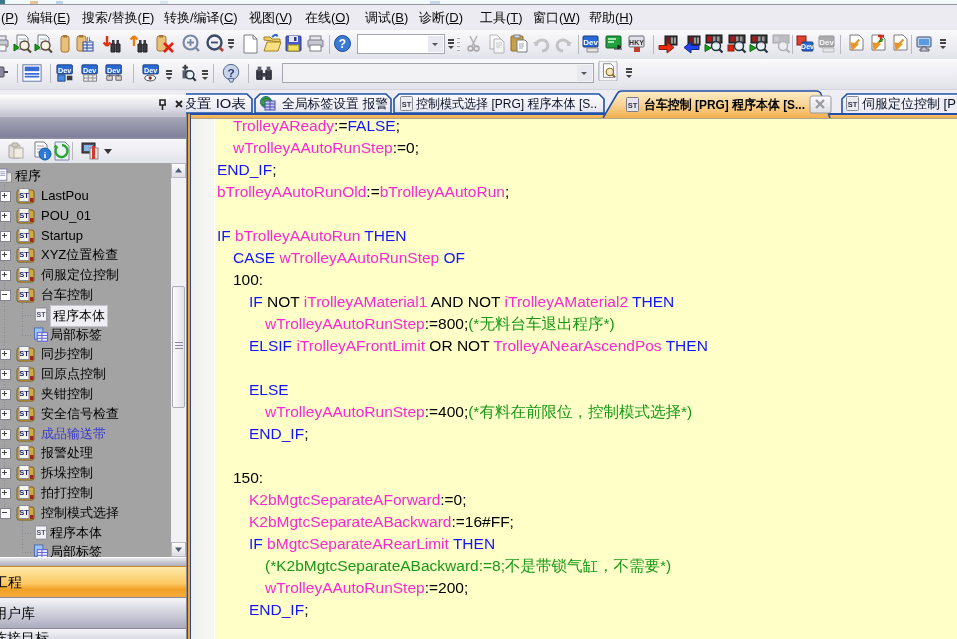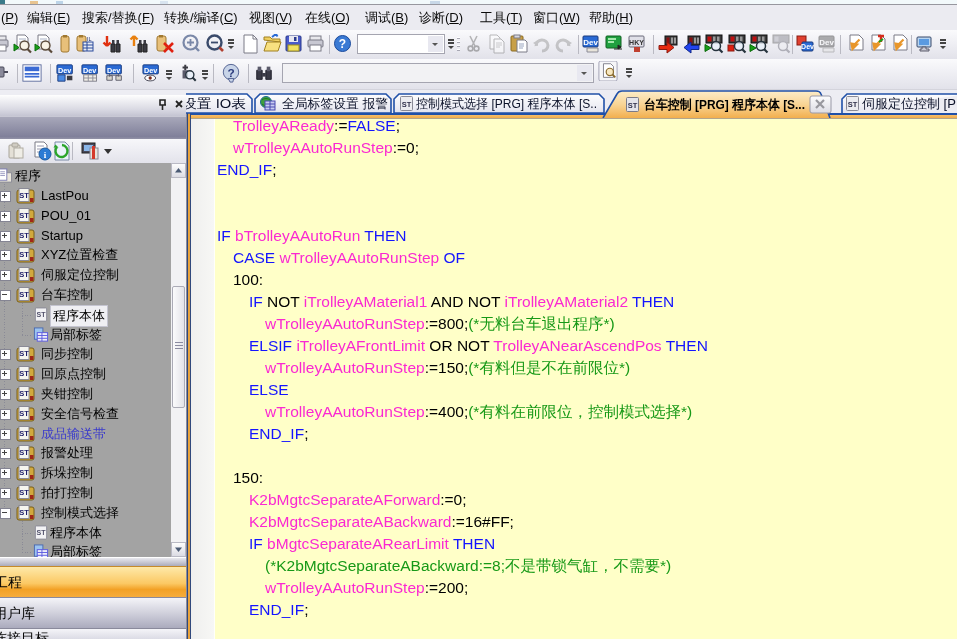--- a/index.html
+++ b/index.html
@@ -740,27 +740,27 @@
 <div id="bar-proj" class="abs stackbar"><span style="margin-left:-6px">工程</span></div>
 <div id="bar-user" class="abs stackbar"><span style="margin-left:-7px">用户库</span></div>
 <div id="bar-conn" class="abs stackbar"><span style="margin-left:-7px">连接目标</span></div>
 <div id="edtop" class="abs"></div>
 <div id="edleft" class="abs"></div>
 <div id="edgutter" class="abs"></div>
 <div id="edtext" class="abs">
 <div class="cl" style="top:-4px;padding-left:16px"><span class="vr">TrolleyAReady</span>:=<span class="kw">FALSE</span>;</div>
 <div class="cl" style="top:18px;padding-left:16px"><span class="vr">wTrolleyAAutoRunStep</span>:=0;</div>
 <div class="cl" style="top:40px"><span class="kw">END_IF</span>;</div>
+<div class="cl" style="top:62px"><span class="vr">bTrolleyAAutoRunOld</span>:=<span class="vr">bTrolleyAAutoRun</span>;</div>
 <div class="cl" style="top:128px;padding-left:16px"><span class="kw">CASE</span> <span class="vr">wTrolleyAAutoRunStep</span> <span class="kw">OF</span></div>
 <div class="cl" style="top:106px"><span class="kw">IF</span> <span class="vr">bTrolleyAAutoRun</span> <span class="kw">THEN</span></div>
 <div class="cl" style="top:150px;padding-left:16px">100:</div>
 <div class="cl" style="top:172px;padding-left:32px"><span class="kw">IF</span> NOT <span class="vr">iTrolleyAMaterial1</span> AND NOT <span class="vr">iTrolleyAMaterial2</span> <span class="kw">THEN</span></div>
 <div class="cl" style="top:194px;padding-left:48px"><span class="vr">wTrolleyAAutoRunStep</span>:=800;<span class="cm">(*无料台车退出程序*)</span></div>
 <div class="cl" style="top:216px;padding-left:32px"><span class="kw">ELSIF</span> <span class="vr">iTrolleyAFrontLimit</span> OR NOT <span class="vr">TrolleyANearAscendPos</span> <span class="kw">THEN</span></div>
-<div class="cl" style="top:238px;padding-left:48px"><span class="vr">wTrolleyAAutoRunStep</span>:=150;<span class="cm">(*有料但是不在前限位*)</span></div>
 <div class="cl" style="top:260px;padding-left:32px"><span class="kw">ELSE</span></div>
 <div class="cl" style="top:282px;padding-left:48px"><span class="vr">wTrolleyAAutoRunStep</span>:=400;<span class="cm">(*有料在前限位，控制模式选择*)</span></div>
 <div class="cl" style="top:304px;padding-left:32px"><span class="kw">END_IF</span>;</div>
 <div class="cl" style="top:348px;padding-left:16px">150:</div>
 <div class="cl" style="top:370px;padding-left:32px"><span class="vr">K2bMgtcSeparateAForward</span>:=0;</div>
 <div class="cl" style="top:392px;padding-left:32px"><span class="vr">K2bMgtcSeparateABackward</span>:=16#FF;</div>
 <div class="cl" style="top:414px;padding-left:32px"><span class="kw">IF</span> <span class="vr">bMgtcSeparateARearLimit</span> <span class="kw">THEN</span></div>
 <div class="cl" style="top:436px;padding-left:48px"><span class="cm">(*K2bMgtcSeparateABackward:=8;不是带锁气缸，不需要*)</span></div>
 <div class="cl" style="top:458px;padding-left:48px"><span class="vr">wTrolleyAAutoRunStep</span>:=200;</div>
 <div class="cl" style="top:480px;padding-left:32px"><span class="kw">END_IF</span>;</div>

